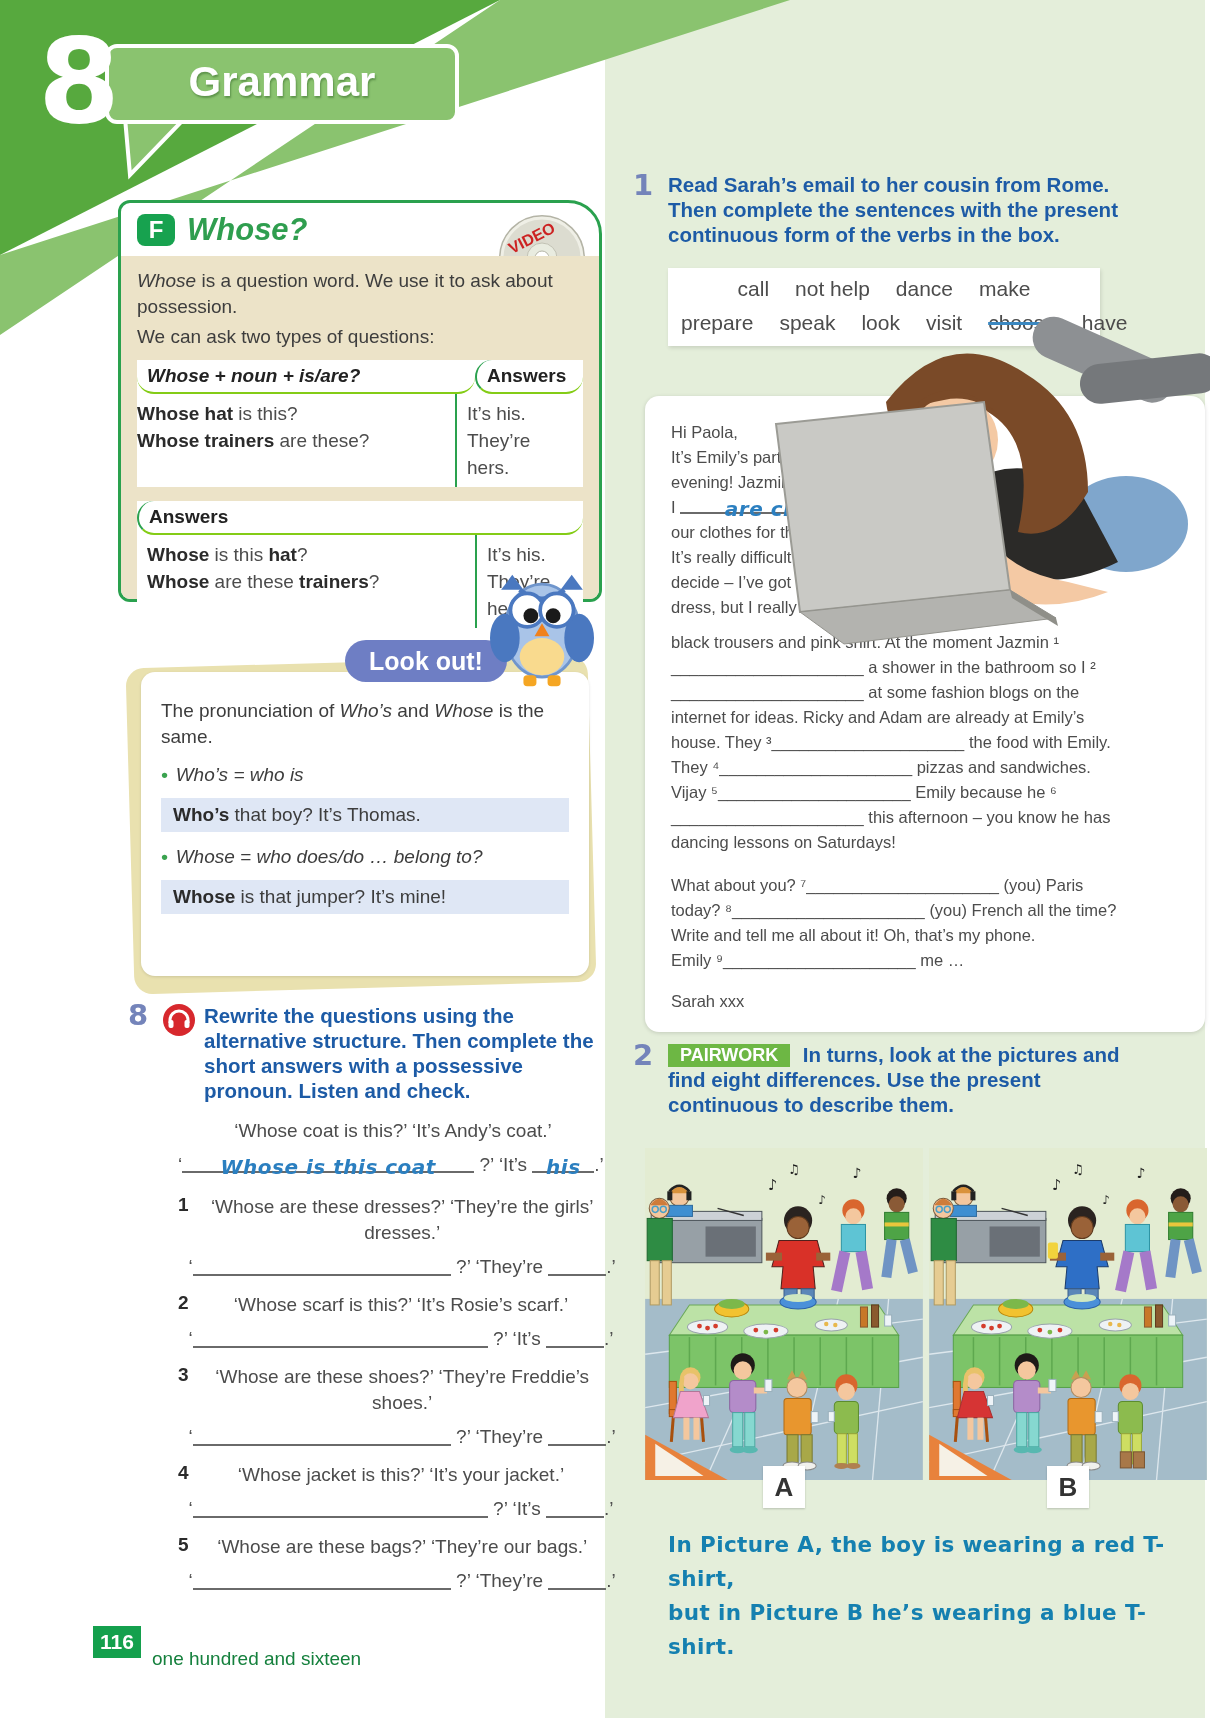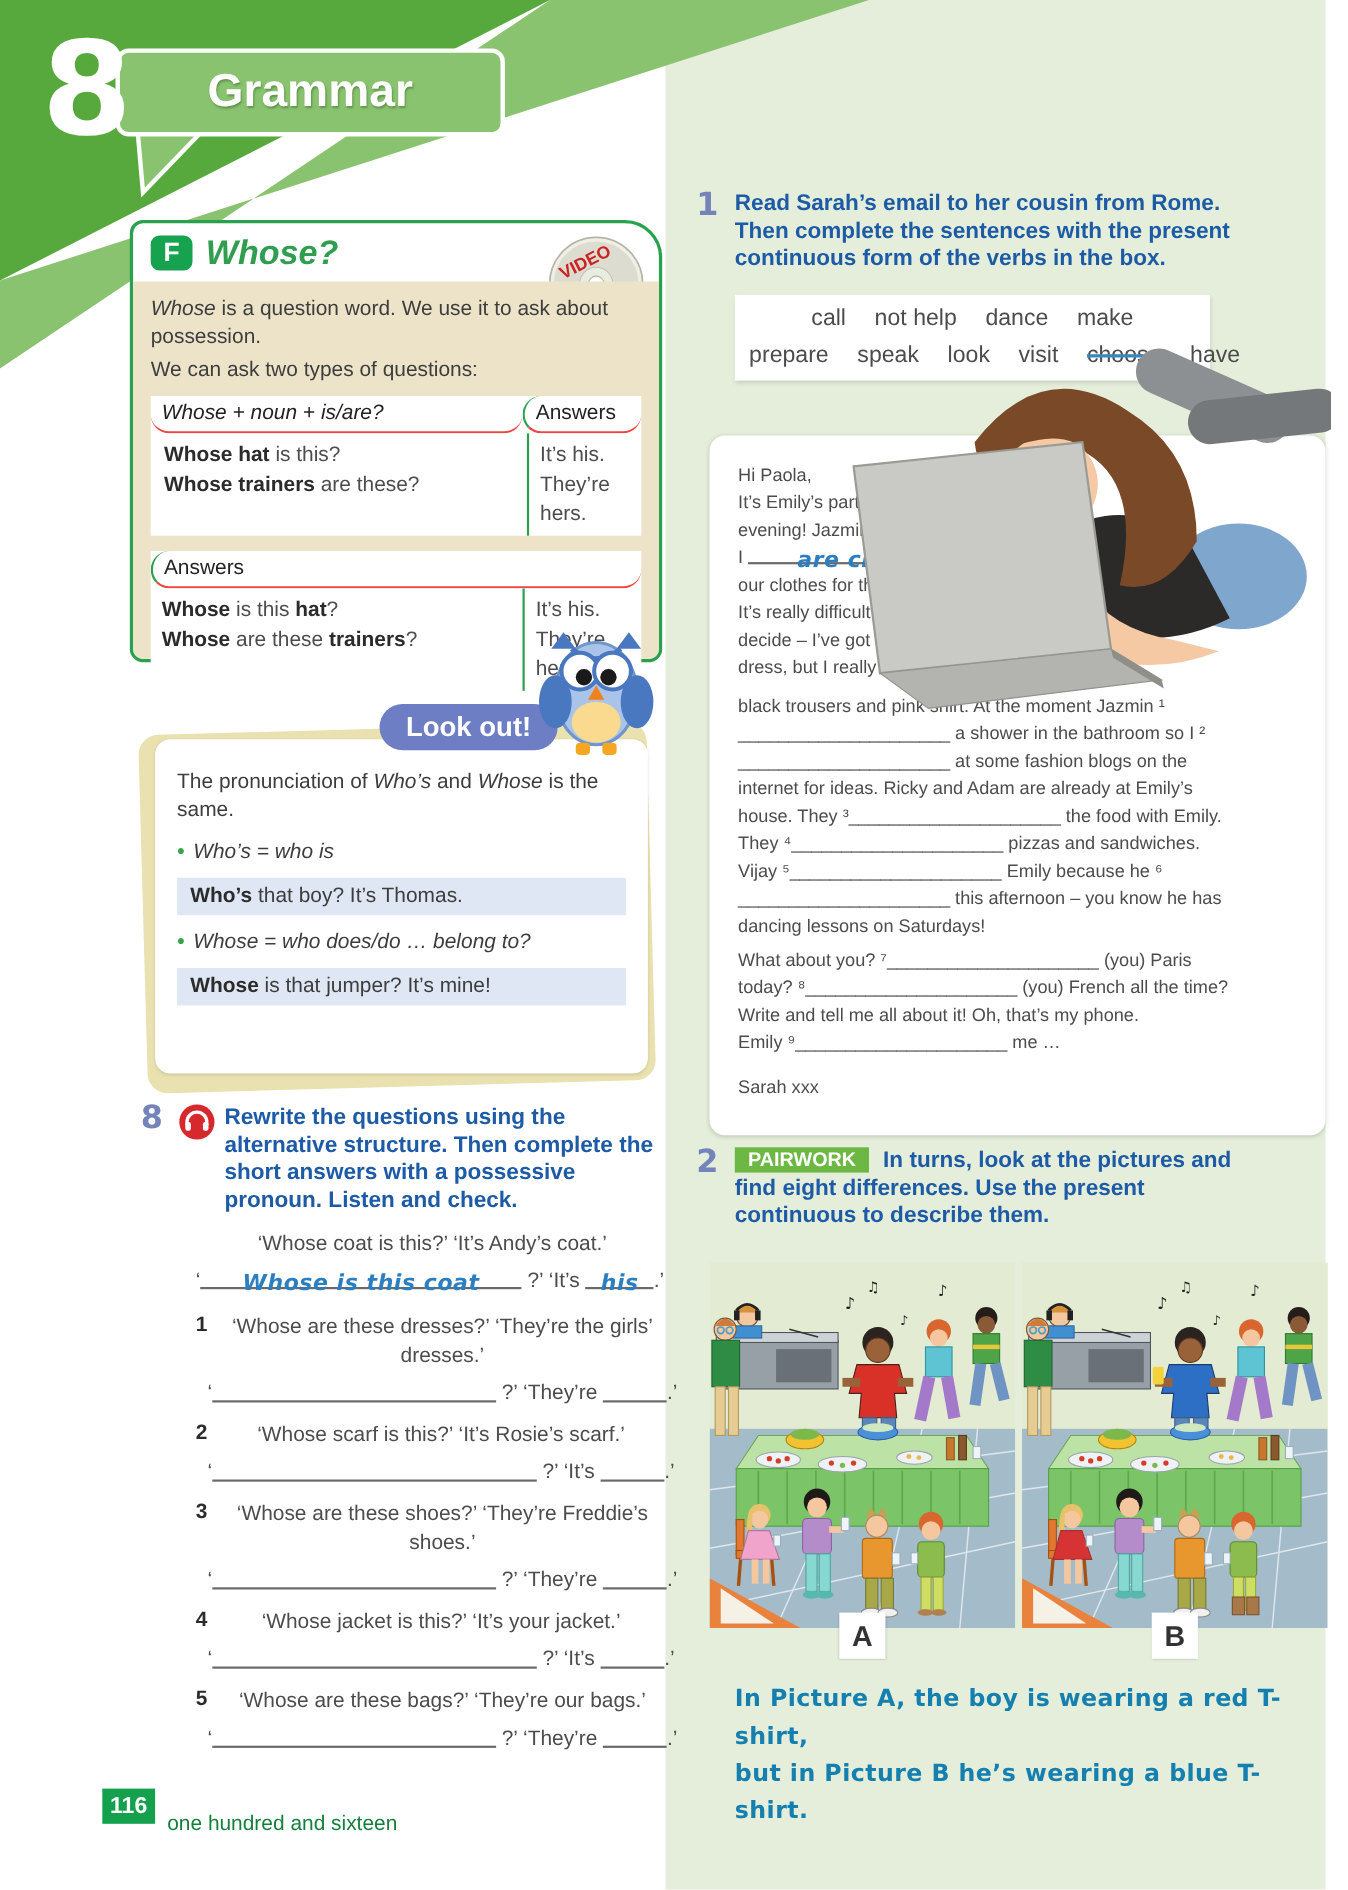--- a/index.html
+++ b/index.html
@@ -15,21 +15,21 @@
   
   .green-panel{background:#e4eeda;}
   
   .whose-box{background:#fff;border:3px solid #2aa14e;border-radius:12px 34px 12px 12px;}
   .fbadge{background:#17a24f;color:#fff;font-weight:bold;font-size:24px;border-radius:8px;
           width:38px;height:32px;display:flex;align-items:center;justify-content:center;}
   .whose-title{color:#2f9e4f;font-weight:bold;font-style:italic;font-size:31px;}
   .beige{background:#ece3c8;}
   .intro{font-size:19px;color:#3d3d3d;line-height:26px;}
   .gtable{background:#fff;}
-  .gt-head{border-bottom:2px solid #ef4444;font-weight:normal;font-style:italic;color:#222;font-size:19px;border-radius:17px;}
+  .gt-head{border-bottom:2px solid #84cc16;font-weight:bold;font-style:italic;color:#222;font-size:19px;border-radius:17px;}
   .gt-cell{font-size:19px;color:#4c4c4c;line-height:27px;}
   .gt-col-r{border-left:2px solid #2aa14e;}
   .bold{font-weight:bold;color:#2b2b2b;}
   
   .khaki-card{background:#e9e1af;border-radius:18px;transform:rotate(-1.6deg);}
   .white-card{background:#fff;border-radius:14px;box-shadow:0 1px 3px rgba(0,0,0,.12);}
   .lookout-banner{background:#6e7ec4;border-radius:22px;color:#fff;font-weight:bold;font-size:25px;
                   display:flex;align-items:center;justify-content:center;}
   .lo-text{font-size:19px;color:#3d3d3d;line-height:26px;}
   .lo-bullet{color:#3aa34f;font-weight:bold;margin-right:8px;}
@@ -101,21 +101,21 @@
         <span class="ital">Whose</span><span> is a question word. We use it to ask about possession.</span>
       </div>
       <div class="intro" style="margin-top:4px;">We can ask two types of questions:</div>
 
       <div class="gtable" style="margin-top:10px;display:flex;flex-direction:column;">
         <div style="display:flex;">
           <div class="gt-head" style="width:318px;padding:5px 10px;">Whose + noun + is/are?</div>
           <div class="gt-head gt-col-r" style="flex:1;padding:5px 10px;font-style:normal;">Answers</div>
         </div>
         <div style="display:flex;">
-          <div class="gt-cell" style="width:318px;padding:6px 12px;">
+          <div class="gt-cell" style="width:318px;padding:6px 0;">
             <div><span class="bold">Whose hat</span><span> is this?</span></div>
             <div><span class="bold">Whose trainers</span><span> are these?</span></div>
           </div>
           <div class="gt-cell gt-col-r" style="flex:1;padding:6px 10px;">
             <div>It’s his.</div>
             <div>They’re hers.</div>
           </div>
         </div>
       </div>
 
@@ -261,21 +261,21 @@
     <div style="margin-top:10px;width:515px;">
       <div class="eline">black trousers and pink shirt. At the moment Jazmin ¹</div>
       <div class="eline">_____________________ a shower in the bathroom so I ²</div>
       <div class="eline">_____________________ at some fashion blogs on the</div>
       <div class="eline">internet for ideas. Ricky and Adam are already at Emily’s</div>
       <div class="eline">house. They ³_____________________ the food with Emily.</div>
       <div class="eline">They ⁴_____________________ pizzas and sandwiches.</div>
       <div class="eline">Vijay ⁵_____________________ Emily because he ⁶</div>
       <div class="eline">_____________________ this afternoon – you know he has</div>
       <div class="eline">dancing lessons on Saturdays!</div>
-      <div class="eline" style="margin-top:6px;">What about you? ⁷_____________________ (you) Paris</div>
+      <div class="eline" style="margin-top:18px;">What about you? ⁷_____________________ (you) Paris</div>
       <div class="eline">today? ⁸_____________________ (you) French all the time?</div>
       <div class="eline">Write and tell me all about it! Oh, that’s my phone.</div>
       <div class="eline">Emily ⁹_____________________ me …</div>
       <div class="eline" style="margin-top:16px;">Sarah xxx</div>
     </div>
   </div>
 
   <svg class="abs" style="left:758px;top:282px;" width="452" height="380" viewBox="0 0 452 380">
 
     <g>

